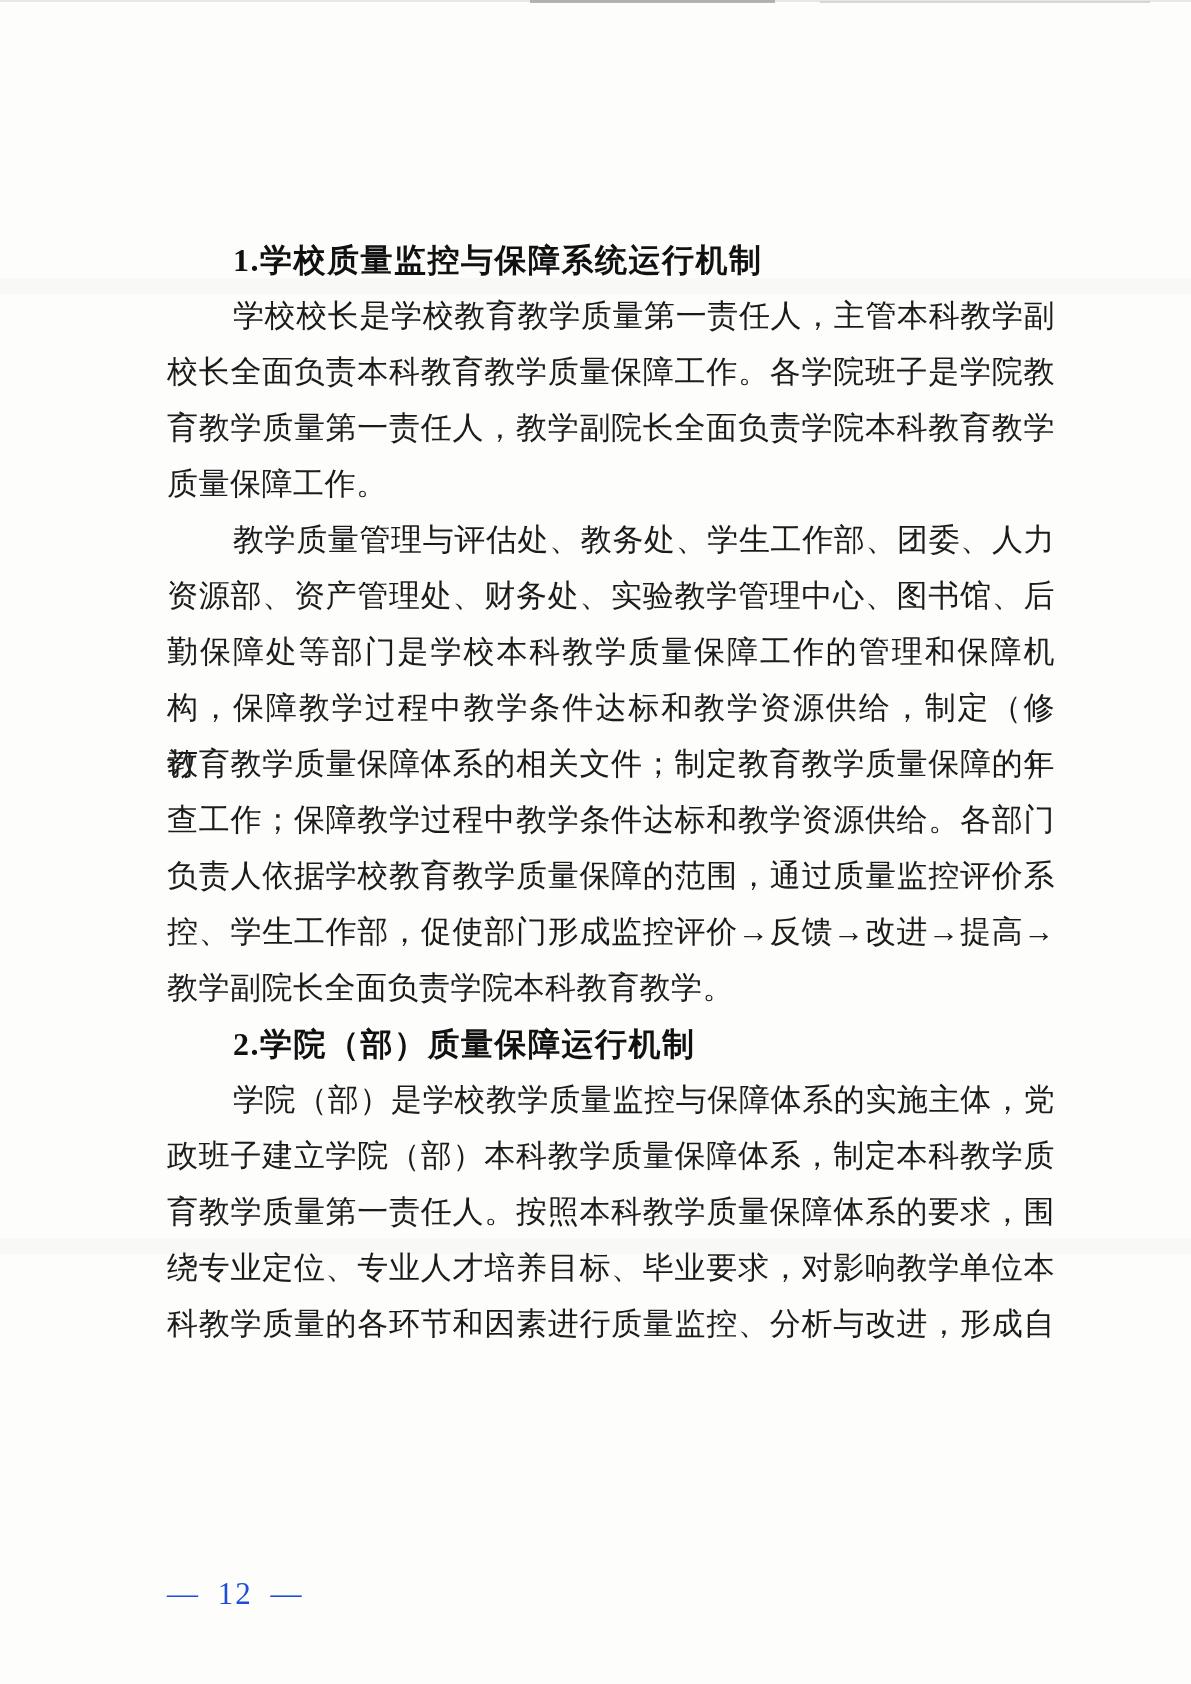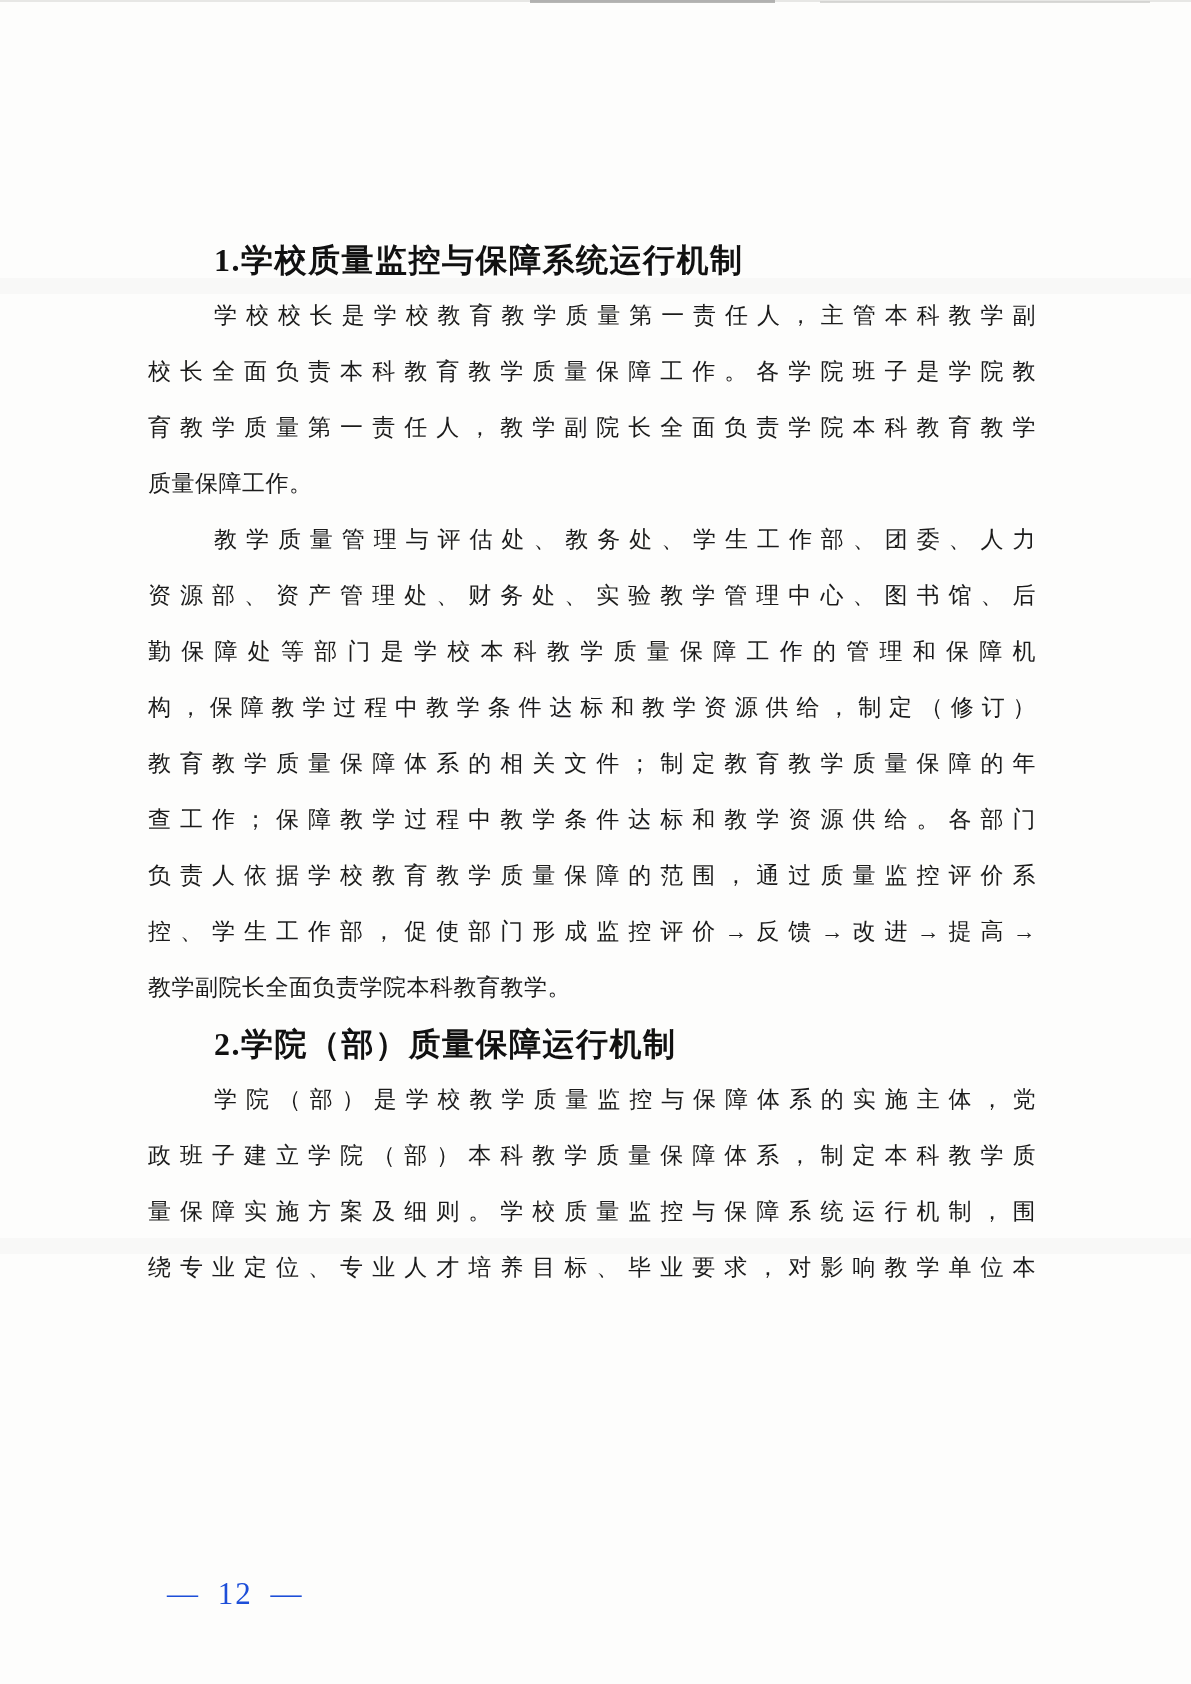--- a/index.html
+++ b/index.html
@@ -44,28 +44,28 @@
     width: 100%;
     height: 16px;
     background: #f4f4f2;
     opacity: .55;
   }
   .band-a { top: 278px; }
   .band-b { top: 1238px; }
 
   .text-block {
     position: absolute;
-    left: 148px;
+    left: 167px;
     top: 232px;
     width: 888px;
   }
   .line {
     height: 56px;
     line-height: 56px;
-    font-size: 23px;
+    font-size: 31px;
     white-space: nowrap;
     letter-spacing: 0.5px;
   }
   .line.justify {
     white-space: normal;
     text-align: justify;
     text-align-last: justify;
   }
   .line.indent { padding-left: 66px; }
   .line.heading {
@@ -107,18 +107,19 @@
       <div class="line body justify">勤保障处等部门是学校本科教学质量保障工作的管理和保障机</div>
       <div class="line body justify">构，保障教学过程中教学条件达标和教学资源供给，制定（修订）</div>
       <div class="line body justify">教育教学质量保障体系的相关文件；制定教育教学质量保障的年</div>
       <div class="line body justify">查工作；保障教学过程中教学条件达标和教学资源供给。各部门</div>
       <div class="line body justify">负责人依据学校教育教学质量保障的范围，通过质量监控评价系</div>
       <div class="line body justify">控、学生工作部，促使部门形成监控评价→反馈→改进→提高→</div>
       <div class="line body">教学副院长全面负责学院本科教育教学。</div>
       <div class="line heading indent">2.学院（部）质量保障运行机制</div>
       <div class="line body indent justify">学院（部）是学校教学质量监控与保障体系的实施主体，党</div>
       <div class="line body justify">政班子建立学院（部）本科教学质量保障体系，制定本科教学质</div>
-      <div class="line body justify">量保障实施方案及细则。学校质量监控与保障系统运行机制，围</div>
+      <div class="line body justify">育教学质量第一责任人。按照本科教学质量保障体系的要求，围</div>
       <div class="line body justify">绕专业定位、专业人才培养目标、毕业要求，对影响教学单位本</div>
+      <div class="line body justify">科教学质量的各环节和因素进行质量监控、分析与改进，形成自</div>
     </div>
 
   <div class="page-footer">— 12 —</div>
 </div>
 
 </body></html>

